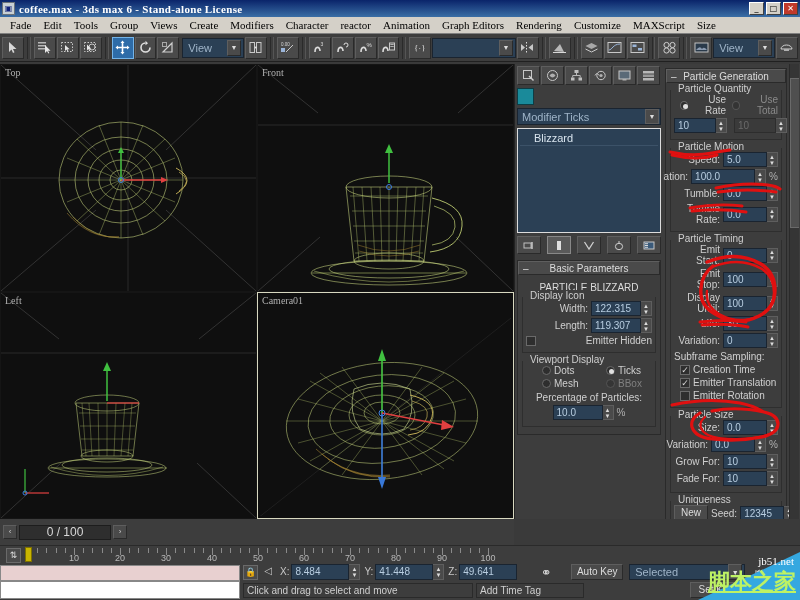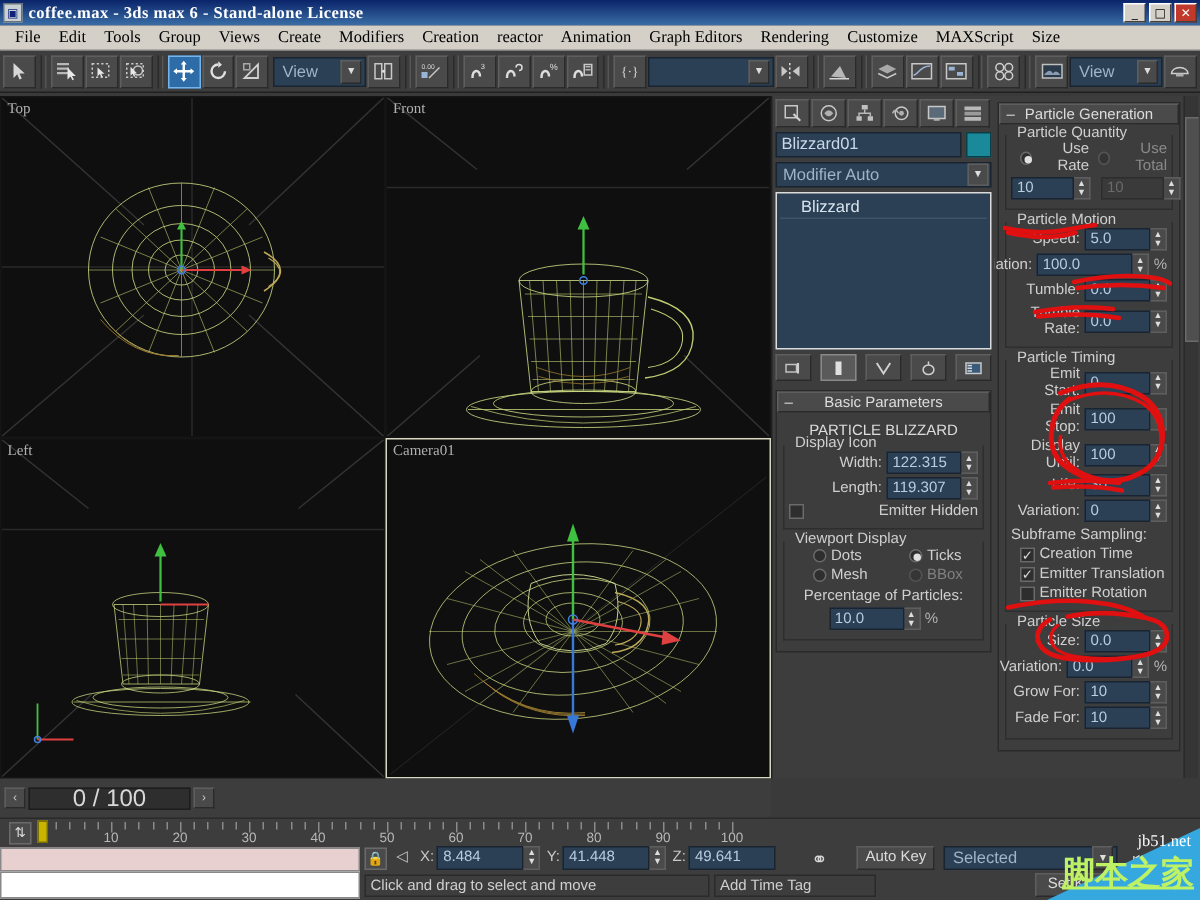--- a/index.html
+++ b/index.html
@@ -163,22 +163,22 @@
   .cp-thumb { position:absolute; top:14px; left:0; width:10px;
               height:150px; background:#4f4f4f; border:1px solid #6a6a6a; }
 
   
   .timebar { position:absolute; left:0; top:519px; width:514px; height:26px;
              background:#3d3d3d; display:flex; align-items:center; }
   .tb-btn { width:14px; height:14px; background:#4a4a4a;
             border:1px solid #5e5e5e; border-right-color:#2a2a2a;
             border-bottom-color:#2a2a2a; color:#ccc; font-size:8px;
             text-align:center; line-height:12px; }
-  .tb-field { width:108px; height:15px; background:#2e2e2e;
-              border:1px solid #1d1d1d; color:#d8d8d8; font-size:16px;
+  .tb-field { width:92px; height:15px; background:#2e2e2e;
+              border:1px solid #1d1d1d; color:#d8d8d8; font-size:12px;
               text-align:center; line-height:13px; margin:0 2px; }
 
   .ruler { position:absolute; left:0; top:545px; width:800px; height:20px;
            background:#3d3d3d; border-top:1px solid #2a2a2a; }
   .ruler .ticks { position:absolute; left:28px; top:0; right:0;
                   height:20px; }
   .tick { position:absolute; top:2px; width:1px; height:5px;
           background:#8a8a8a; }
   .tick.maj { height:7px; }
   .tnum { position:absolute; top:7px; font-size:9px; color:#b8b8b8;
@@ -235,28 +235,28 @@
     <div class="title-ico">▣</div>
     <div class="title-text">coffee.max - 3ds max 6 - Stand-alone License</div>
     <div class="title-btns">
       <div class="tbtn">_</div>
       <div class="tbtn">□</div>
       <div class="tbtn close">✕</div>
     </div>
   </div>
 
   <div class="menubar" id="menubar">
-      <span>File</span>
+      <span>Fade</span>
       <span>Edit</span>
       <span>Tools</span>
       <span>Group</span>
       <span>Views</span>
       <span>Create</span>
       <span>Modifiers</span>
-      <span>Creation</span>
+      <span>Character</span>
       <span>reactor</span>
       <span>Animation</span>
       <span>Graph Editors</span>
       <span>Rendering</span>
       <span>Customize</span>
       <span>MAXScript</span>
       <span>Size</span>
     </div>
 
   <div class="toolbar">
@@ -631,26 +631,25 @@
         <div class="cp-tab">
           <svg width="13" height="13" viewBox="0 0 13 13">
               <rect x="1" y="2" width="11" height="2.5" fill="#b8b8b8"></rect>
               <rect x="1" y="5.5" width="11" height="2.5" fill="#9a9a9a"></rect>
               <rect x="1" y="9" width="11" height="2.5" fill="#b8b8b8"></rect>
             </svg>
         </div>
       </div>
 
       <div class="namerow">
-        <div class="namefield">Blizzard01</div>
         <div class="colorchip"></div>
       </div>
 
       <div class="modlist">
-        <span class="cv">Modifier Auto</span>
+        <span class="cv">Modifier Ticks</span>
         <span class="arrow" style="width:14px;height:15px;background:#4a4a4a;border:1px solid #5e5e5e;display:flex;align-items:center;justify-content:center;color:#ddd;font-size:7px;">▼</span>
       </div>
 
       <div class="stack">
         <div class="stack-item">Blizzard</div>
       </div>
 
       <div class="stack-btns">
         <div class="sbtn">
           <svg width="12" height="11" viewBox="0 0 12 11">
@@ -887,20 +886,31 @@
             </div>
             <div class="row" style="justify-content:flex-end;">
               <span class="lbl">Fade For:</span>
               <span class="spin">
                 <span class="val" style="width:44px;">10</span>
                 <span class="arrows">▲<br>▼</span>
               </span>
             </div>
           </div>
 
+          <div class="grp" style="margin-top:8px;">
+            <span class="grp-t">Uniqueness</span>
+            <div class="row">
+              <span class="btnsm">New</span>
+              <span class="lbl">Seed:</span>
+              <span class="spin">
+                <span class="val" style="width:44px;">12345</span>
+                <span class="arrows">▲<br>▼</span>
+              </span>
+            </div>
+          </div>
         </div>
       </div>
 
       <div class="cp-scroll">
         <div class="cp-thumb"></div>
       </div>
     </div>
   </div>
 
   <div class="timebar">

